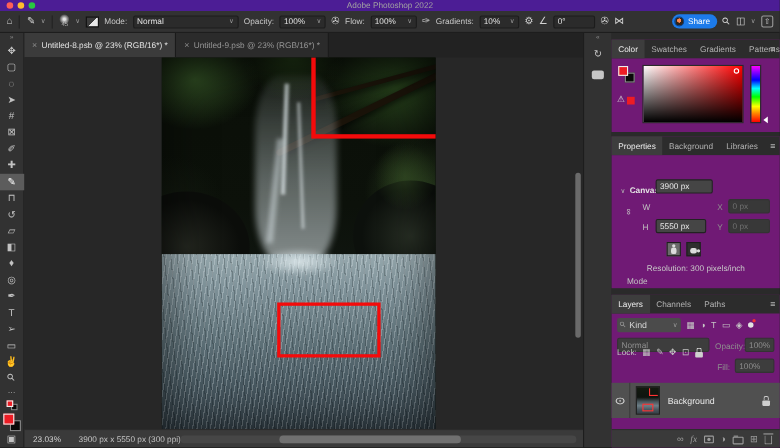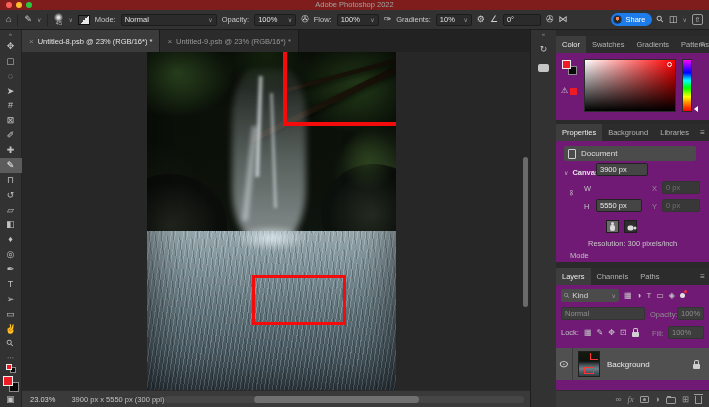--- a/index.html
+++ b/index.html
@@ -1,21 +1,21 @@
 <!DOCTYPE html>
 <html style="--annotation-red: #f40b0b; --foreground-red: #ed1c24; --share-blue: #1d7bea;"><head>
 <meta charset="utf-8">
 <style>
   html,body{margin:0;padding:0;background:#000}
   #app{position:relative;width:709px;height:407px;background:#282828;overflow:hidden;
        font-family:"Liberation Sans",sans-serif;font-size:8px;color:#c8c8c8}
   *{box-sizing:border-box}
 
   
-  .titlebar{position:absolute;left:0;top:0;width:709px;height:10px;background:#7f1d1d;display:flex;align-items:center;z-index:5}
+  .titlebar{position:absolute;left:0;top:0;width:709px;height:10px;background:#4c1d95;display:flex;align-items:center;z-index:5}
   .tl{width:6px;height:6px;border-radius:50%;flex:none}
   .tl.r{background:#ff5f57;margin-left:6px}.tl.y{background:#febc2e;margin-left:4px}.tl.g{background:#28c840;margin-left:4px}
   .titlebar .title{position:absolute;left:0;right:0;text-align:center;font-size:7.5px;color:#a2a2a2;line-height:10px}
 
   
   .optionsbar{position:absolute;left:0;top:10px;width:709px;height:20px;background:#323232;border-bottom:1px solid #1d1d1d;
               display:flex;align-items:center;gap:5px;padding:0 6px;font-size:7.5px;color:#c8c8c8;z-index:4}
   .ob-ico{font-size:9px;color:#d2d2d2;line-height:1}
   .cv{font-size:6px;color:#9a9a9a;line-height:1}
   .sep{width:1px;height:12px;background:#242424;margin:0 1px;flex:none}
@@ -154,21 +154,21 @@
             display:flex;align-items:center;gap:3px;padding:0 3px;color:#d6d6d6}
   .ficons{position:absolute;left:68px;top:21px;display:flex;gap:5px;align-items:center;height:13px}
   .ficons span{font-size:8px;color:#c6c6c6;line-height:1}
   .pinico{width:5px;height:5px;background:#e2e2e2;border-radius:50%;position:relative}
   .pinico::after{content:"";position:absolute;right:-2px;top:-3px;width:3px;height:3px;background:#e33;border-radius:50%}
   .dim{color:#8e8e8e}
   .dimdrop{background:#3d3d3d;border:1px solid #333;color:#8e8e8e}
   .blend{position:absolute;left:5px;top:39px;width:84px;height:13px}
   .opac-l{position:absolute;left:94px;top:42px;font-size:7.5px}
   .opacdrop{position:absolute;left:121px;top:39px;width:27px;height:13px}
-  .lockrow{position:absolute;left:5px;top:58px;display:flex;align-items:center;gap:5px;height:13px}
+  .lockrow{position:absolute;left:5px;top:46px;display:flex;align-items:center;gap:5px;height:13px}
   .lockrow span{font-size:8px;color:#c2c2c2;line-height:1}
   .lockico{position:relative;width:7px;height:5px;background:#d0d0d0;border-radius:1px;margin-top:4px}
   .lockico::before{content:"";position:absolute;left:1px;top:-4px;width:3px;height:3px;border:1px solid #d0d0d0;border-bottom:none;border-radius:2px 2px 0 0}
   .fill-l{position:absolute;left:96px;top:61px}
   .filldrop{position:absolute;left:112px;top:58px;width:36px;height:13px}
   .layerrow{position:absolute;left:0;top:80px;width:153px;height:32px;background:#505050;display:flex;align-items:center}
   .eyecell{width:17px;text-align:center;font-size:9px;color:#dadada;border-right:1px solid #3c3c3c;line-height:32px;height:32px}
   .eyecell span{display:inline-block;transform:scaleX(1.35)}
   .lthumb{width:22px;height:26px;border:1px solid #1f1f1f;margin-left:5px;position:relative;overflow:hidden;flex:none;
     background:linear-gradient(180deg,#131a0f 0%,#0f140f 38%,#49565c 55%,#6d7f87 70%,#49565e 85%,#333f47 100%)}
@@ -410,24 +410,20 @@
       </div>
     </div>
 
     <div class="panel" id="propsPanel">
       <div class="ptabs">
         <span class="ptab active">Properties</span>
         <span class="ptab">Background</span>
         <span class="ptab">Libraries</span>
         <span class="pmenu">≡</span>
       </div>
-      <div class="docrow">
-        <span class="page"></span>
-        <span>Document</span>
-      </div>
       <div class="canvhdr">
         <span class="ch">∨</span>
         <span>Canvas</span>
       </div>
       <span class="linkico">∞</span>
       <span class="plabel" style="left:28px;top:60px">W</span>
       <span class="pfield" style="left:40px;top:39px;width:52px">3900 px</span>
       <span class="plabel dim" style="left:96px;top:60px">X</span>
       <span class="pfield dis" style="left:106px;top:57px;width:38px">0 px</span>
       <span class="plabel" style="left:28px;top:78px">H</span>

